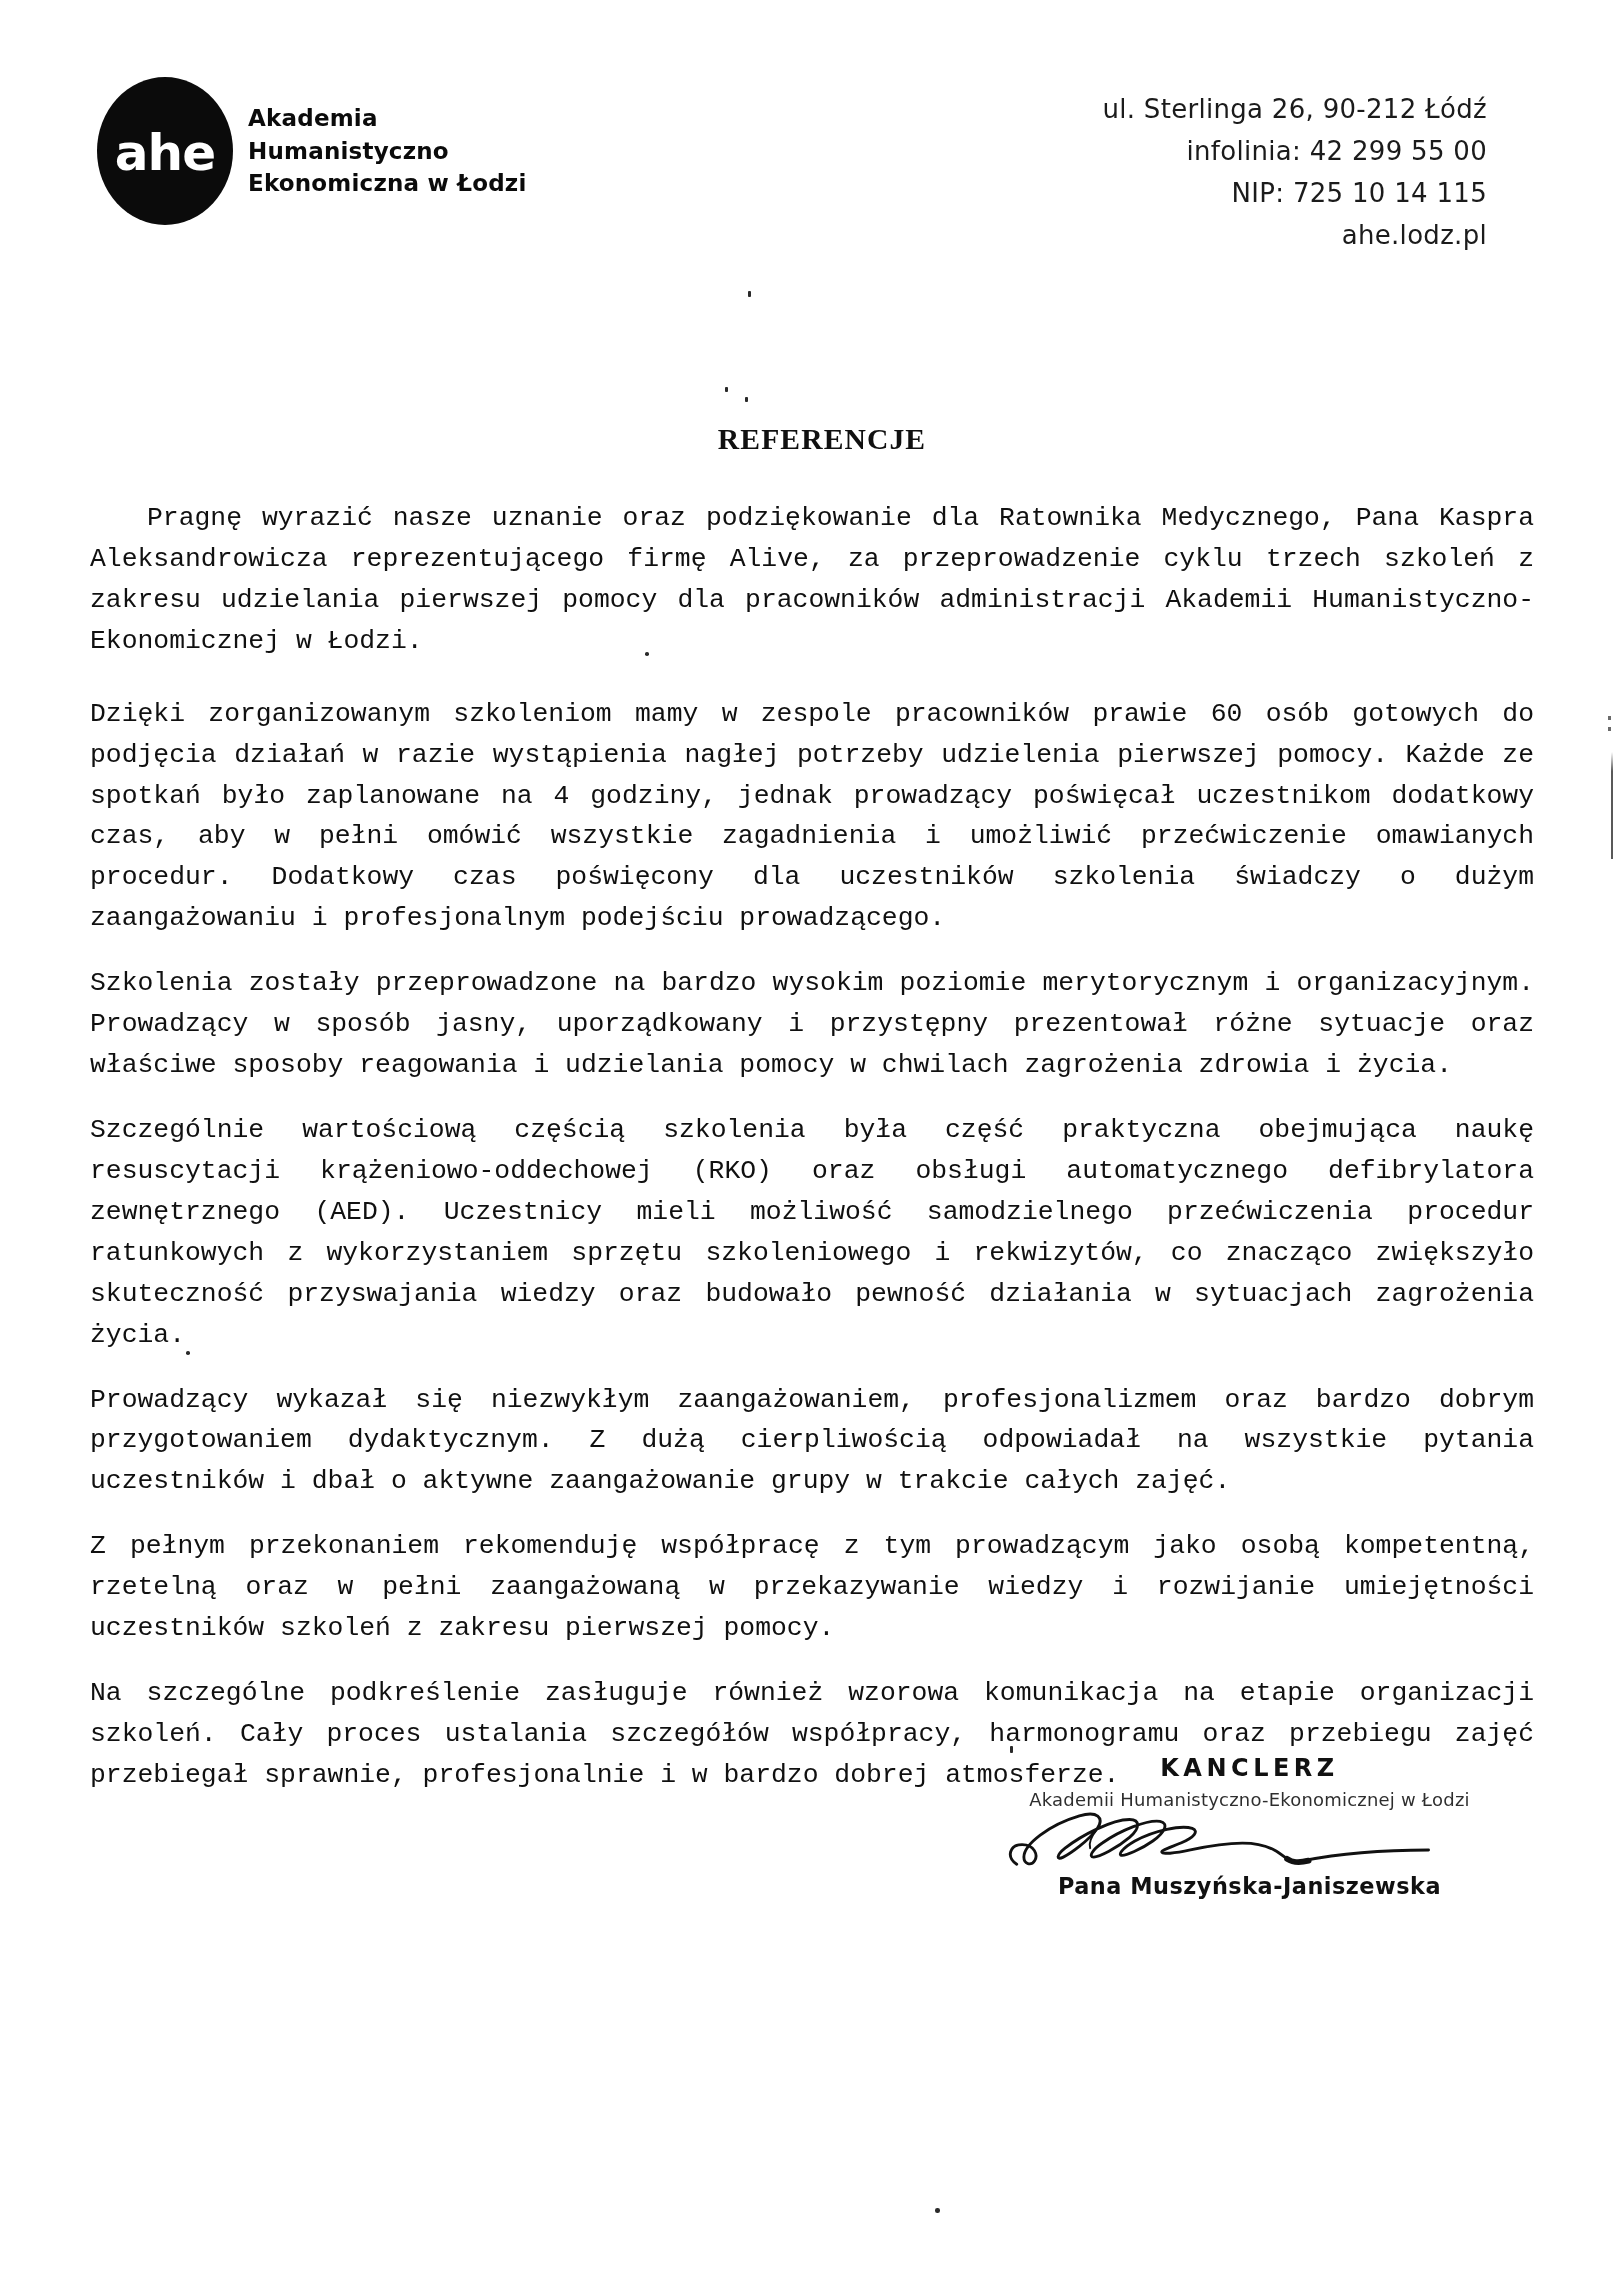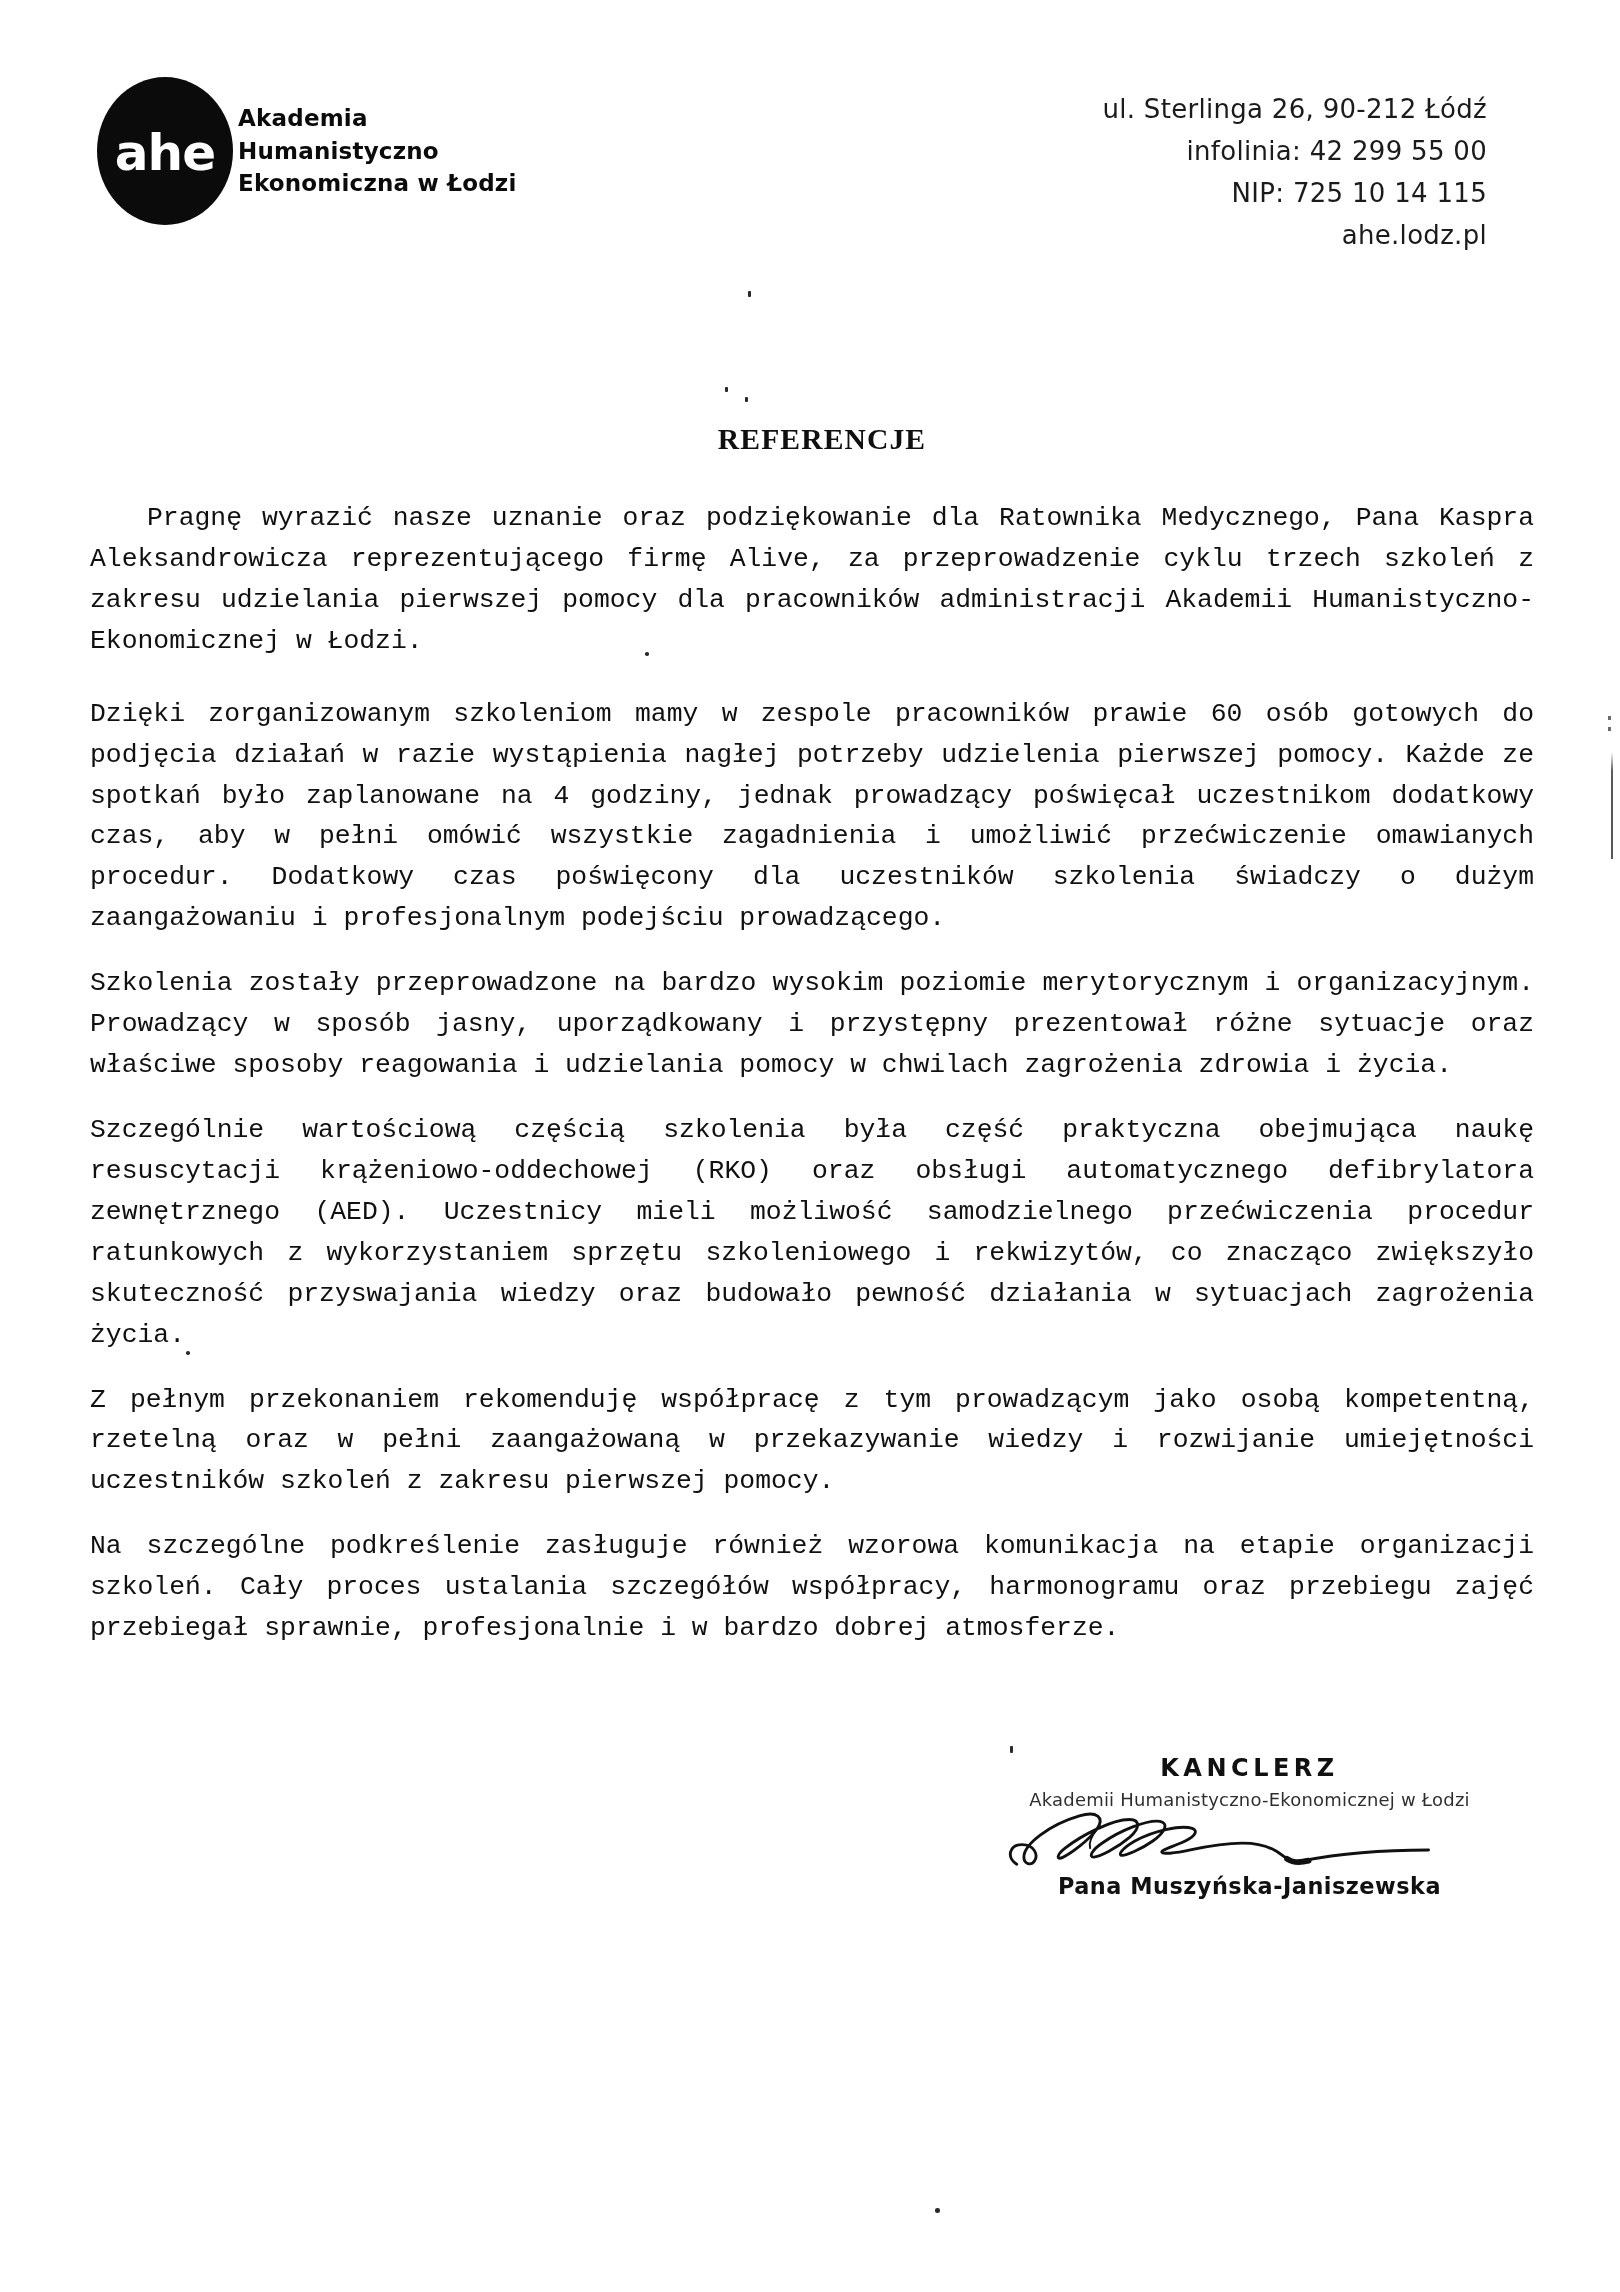--- a/index.html
+++ b/index.html
@@ -43,21 +43,21 @@
     top: 0;
     width: 1620px;
     height: 269px;
   }
   .brand {
     position: absolute;
     left: 97px;
     top: 77px;
     display: flex;
     align-items: center;
-    gap: 5px;
+    gap: 15px;
   }
   .logo-mark {
     width: 136px;
     height: 148px;
     border-radius: 50%;
     background: #0b0b0b;
     display: flex;
     align-items: center;
     justify-content: center;
     flex: none;
@@ -188,20 +188,21 @@
 
   </div>
 
   <div class="doc-title">REFERENCJE</div>
 
   <div class="body-copy">
     <p class="indent">Pragnę wyrazić nasze uznanie oraz podziękowanie dla Ratownika Medycznego, Pana Kaspra Aleksandrowicza reprezentującego firmę Alive, za przeprowadzenie cyklu trzech szkoleń z zakresu udzielania pierwszej pomocy dla pracowników administracji Akademii Humanistyczno-Ekonomicznej w Łodzi.</p>
     <p>Dzięki zorganizowanym szkoleniom mamy w zespole pracowników prawie 60 osób gotowych do podjęcia działań w razie wystąpienia nagłej potrzeby udzielenia pierwszej pomocy. Każde ze spotkań było zaplanowane na 4 godziny, jednak prowadzący poświęcał uczestnikom dodatkowy czas, aby w pełni omówić wszystkie zagadnienia i umożliwić przećwiczenie omawianych procedur. Dodatkowy czas poświęcony dla uczestników szkolenia świadczy o dużym zaangażowaniu i profesjonalnym podejściu prowadzącego.</p>
     <p>Szkolenia zostały przeprowadzone na bardzo wysokim poziomie merytorycznym i organizacyjnym. Prowadzący w sposób jasny, uporządkowany i przystępny prezentował różne sytuacje oraz właściwe sposoby reagowania i udzielania pomocy w chwilach zagrożenia zdrowia i życia.</p>
     <p>Szczególnie wartościową częścią szkolenia była część praktyczna obejmująca naukę resuscytacji krążeniowo-oddechowej (RKO) oraz obsługi automatycznego defibrylatora zewnętrznego (AED). Uczestnicy mieli możliwość samodzielnego przećwiczenia procedur ratunkowych z wykorzystaniem sprzętu szkoleniowego i rekwizytów, co znacząco zwiększyło skuteczność przyswajania wiedzy oraz budowało pewność działania w sytuacjach zagrożenia życia.</p>
+    <p>Prowadzący wykazał się niezwykłym zaangażowaniem, profesjonalizmem oraz bardzo dobrym przygotowaniem dydaktycznym. Z dużą cierpliwością odpowiadał na wszystkie pytania uczestników i dbał o aktywne zaangażowanie grupy w trakcie całych zajęć.</p>
     <p>Z pełnym przekonaniem rekomenduję współpracę z tym prowadzącym jako osobą kompetentną, rzetelną oraz w pełni zaangażowaną w przekazywanie wiedzy i rozwijanie umiejętności uczestników szkoleń z zakresu pierwszej pomocy.</p>
     <p>Na szczególne podkreślenie zasługuje również wzorowa komunikacja na etapie organizacji szkoleń. Cały proces ustalania szczegółów współpracy, harmonogramu oraz przebiegu zajęć przebiegał sprawnie, profesjonalnie i w bardzo dobrej atmosferze.</p>
   </div>
 
   <div class="signature-block">
     <div class="sig-role">KANCLERZ</div>
     <div class="sig-org">Akademii Humanistyczno-Ekonomicznej w Łodzi</div>
 
     <div class="sig-art">
       <svg width="573" height="72" viewBox="0 0 640 80" fill="none" aria-hidden="true">

